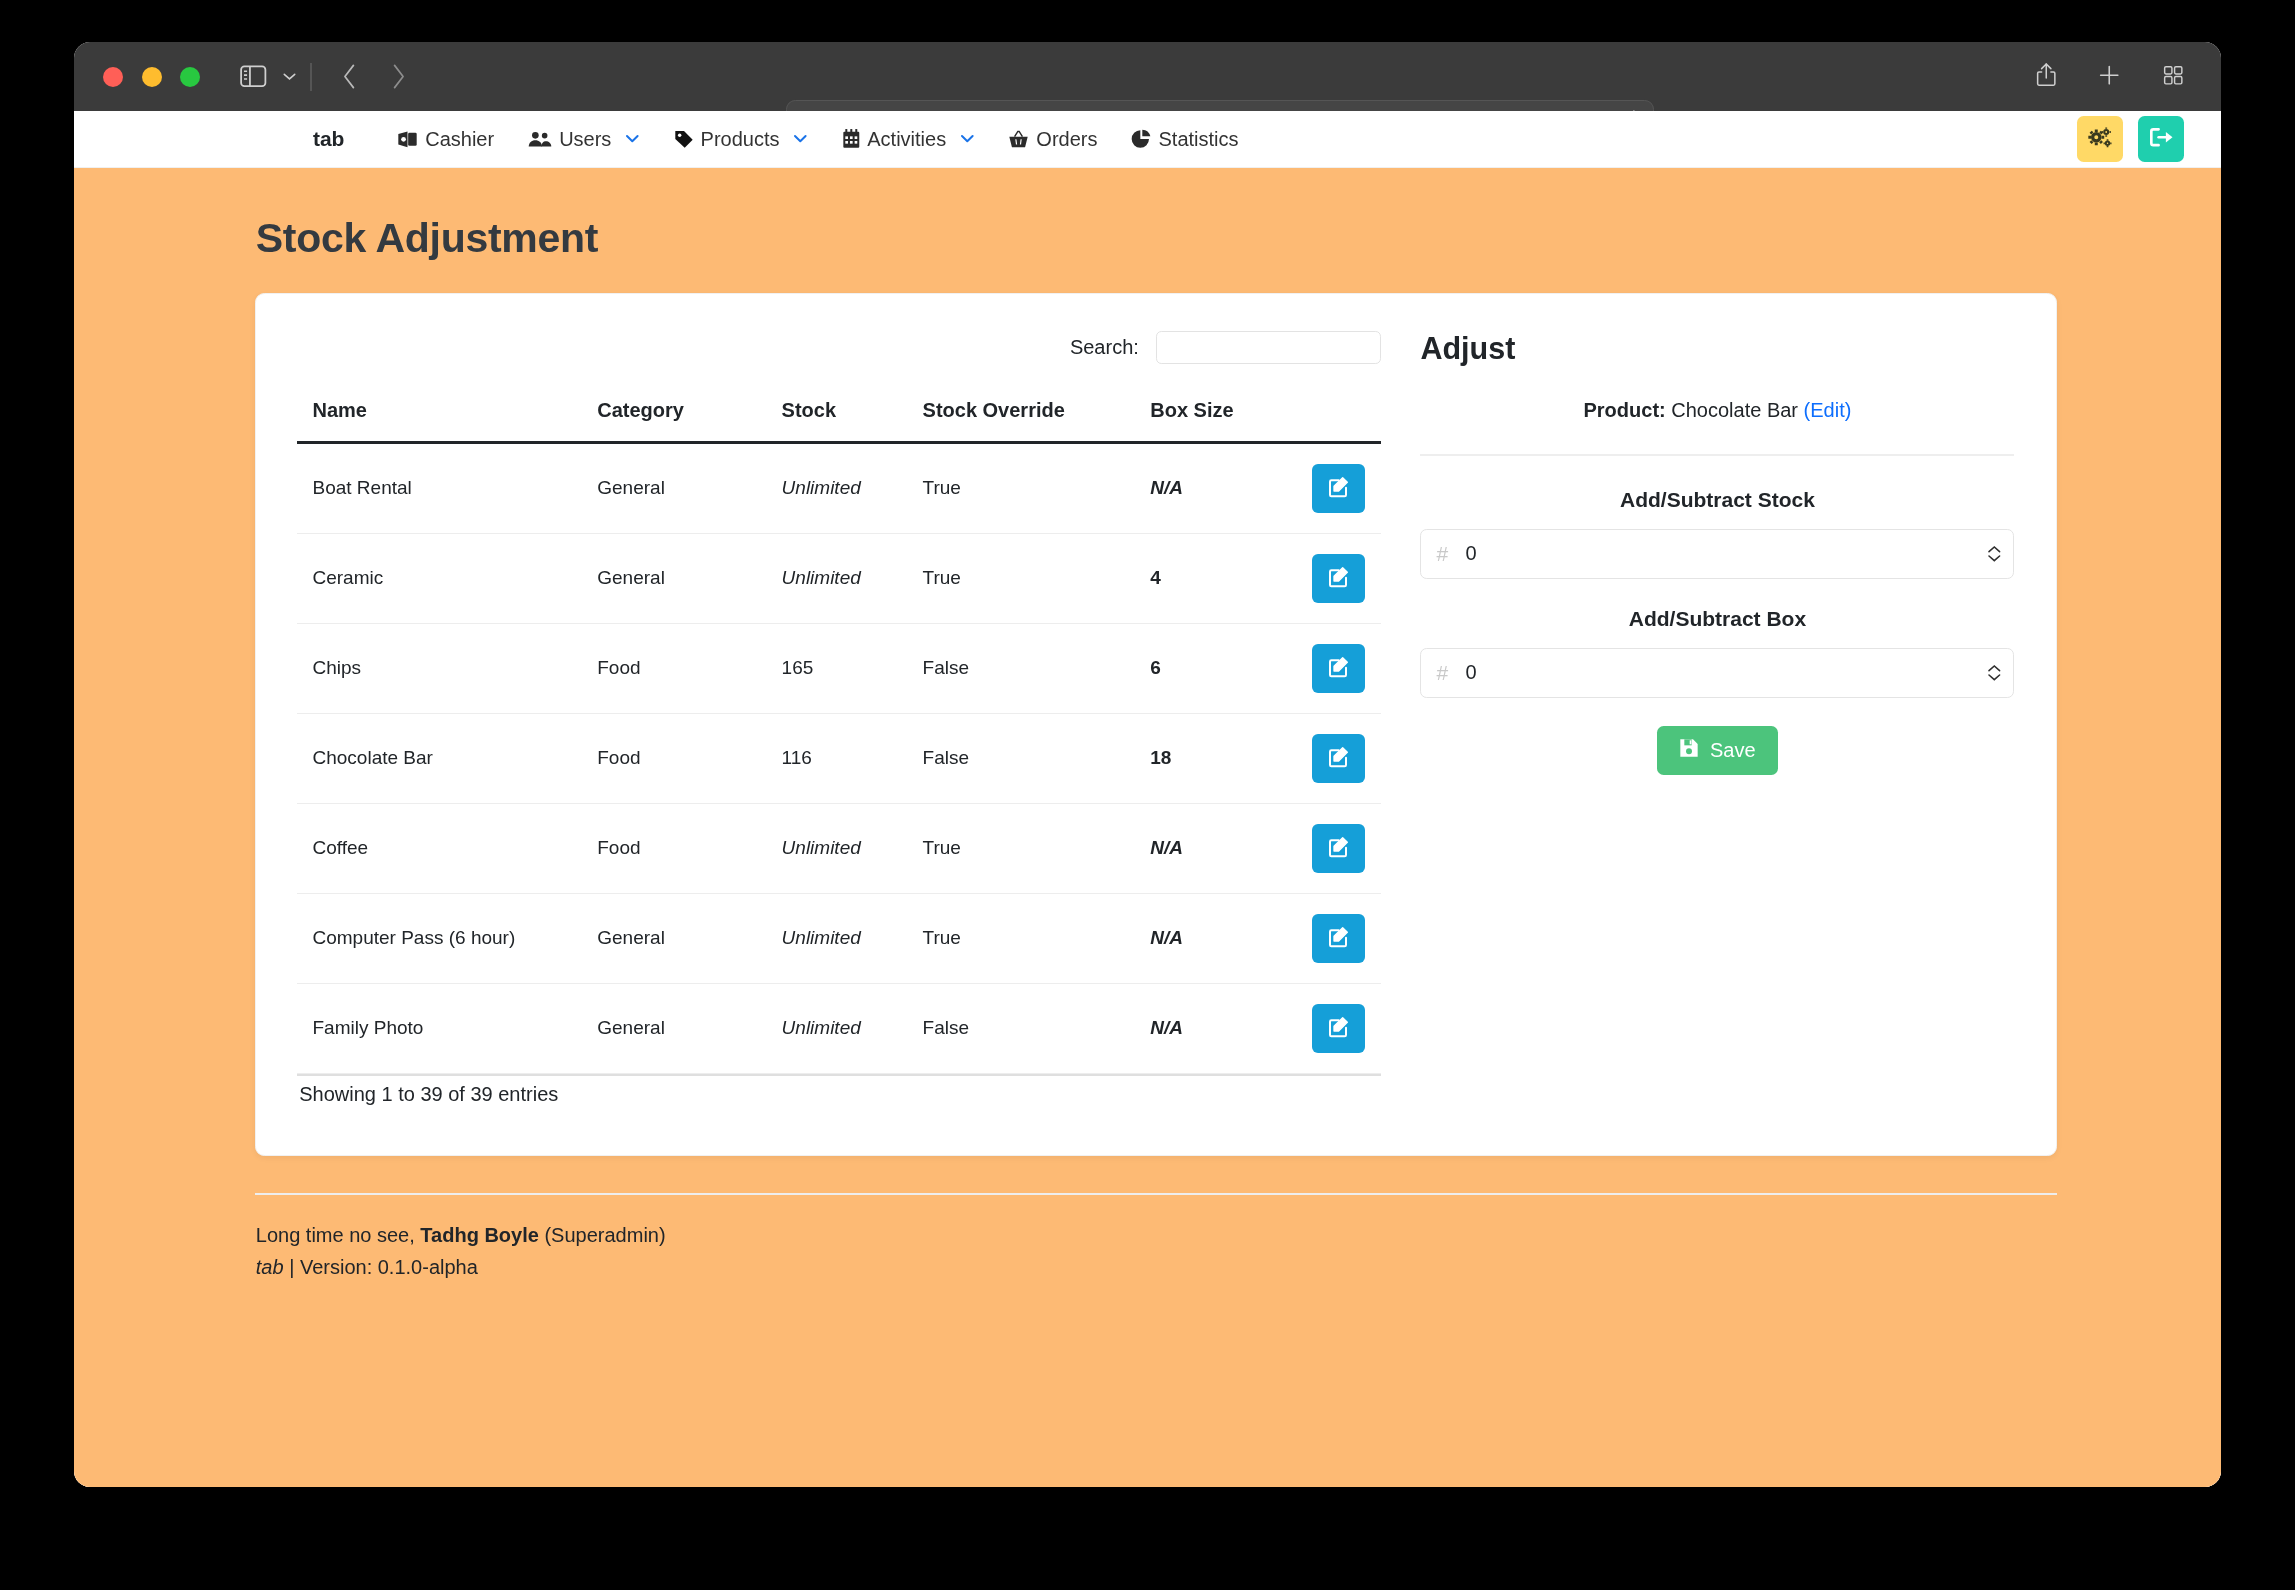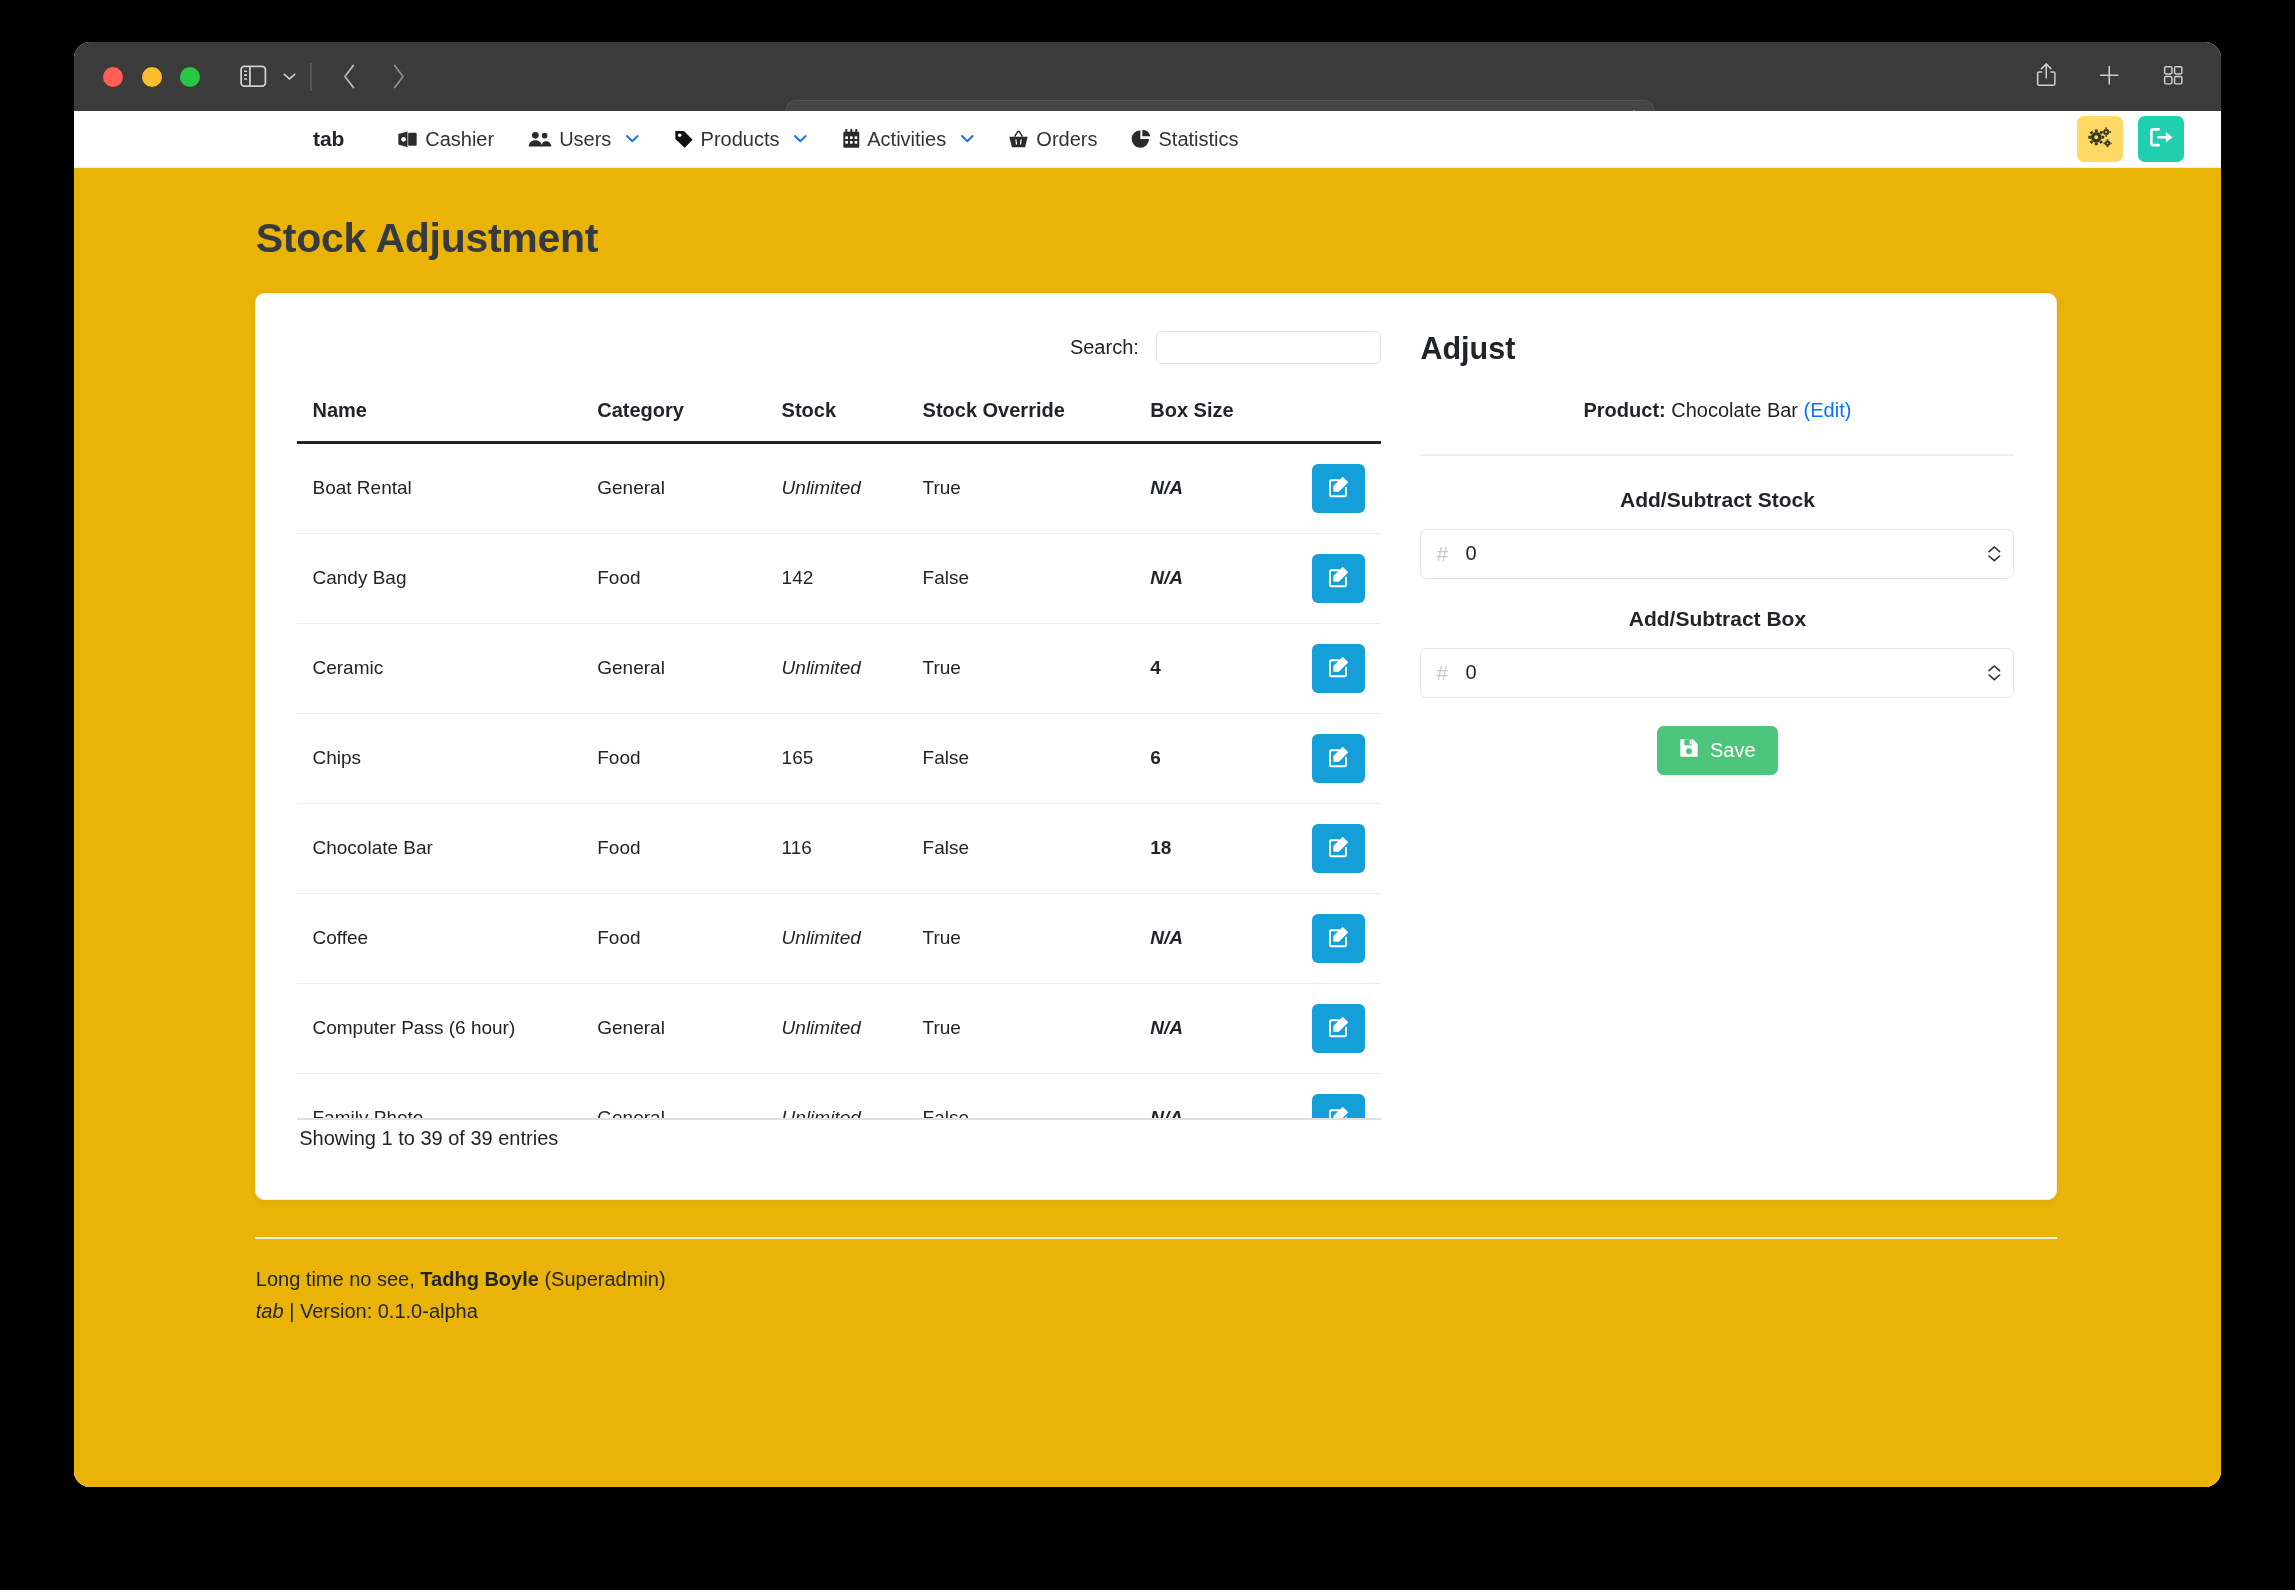--- a/index.html
+++ b/index.html
@@ -96,21 +96,21 @@
   .sq-btn {
     width: 46px; height: 46px; border-radius: 6.6px;
     display: flex; align-items: center; justify-content: center;
     border: none;
   }
   .sq-btn.warn { background: #ffd966; }
   .sq-btn.teal { background: #1fcfae; }
 
   .page {
     padding: 34px 0 0 16px;
-    background: #eab308;
+    background: #fdba74;
     height: calc(100% - 57px);
     overflow: hidden;
   }
   .container { width: 1802px; margin: 0 auto; }
   h1.page-title {
     font-size: 41px; font-weight: bold; color: #343a40;
     margin: 13.3px 0 30.5px 1.3px; letter-spacing: -0.3px;
   }
   .card {
     background: #fff;
@@ -497,33 +497,20 @@
             </table>
 
             <div class="tbody-scroll">
               <table class="dtb">
                 <tbody id="rows-host">
                     <tr>
                       <td class="c-name"><span>Boat Rental</span></td>
                       <td class="c-cat"><span>General</span></td>
                       <td class="c-stock"><span class="ital">Unlimited</span></td>
                       <td class="c-ovr"><span>True</span></td>
-                      <td class="c-box"><span class="ital">N/A</span></td>
-                      <td class="c-act"><button class="edit-btn">
-                          <span><svg width="24" height="24" viewBox="0 0 36 36" fill="none" stroke="#fff" stroke-width="3" stroke-linecap="round" stroke-linejoin="round">
-                              <path d="M30 19 V30 a2 2 0 0 1-2 2 H8 a2 2 0 0 1-2-2 V10 a2 2 0 0 1 2-2 h11"></path>
-                              <path d="M25 4 L32 11 L19 24 H12 V17 Z" fill="#fff" stroke="#fff" stroke-width="2"></path>
-                            </svg></span>
-                        </button></td>
-                    </tr>
-                    <tr>
-                      <td class="c-name"><span>Candy Bag</span></td>
-                      <td class="c-cat"><span>Food</span></td>
-                      <td class="c-stock"><span>142</span></td>
-                      <td class="c-ovr"><span>False</span></td>
                       <td class="c-box"><span class="ital">N/A</span></td>
                       <td class="c-act"><button class="edit-btn">
                           <span><svg width="24" height="24" viewBox="0 0 36 36" fill="none" stroke="#fff" stroke-width="3" stroke-linecap="round" stroke-linejoin="round">
                               <path d="M30 19 V30 a2 2 0 0 1-2 2 H8 a2 2 0 0 1-2-2 V10 a2 2 0 0 1 2-2 h11"></path>
                               <path d="M25 4 L32 11 L19 24 H12 V17 Z" fill="#fff" stroke="#fff" stroke-width="2"></path>
                             </svg></span>
                         </button></td>
                     </tr>
                     <tr>
                       <td class="c-name"><span>Ceramic</span></td>

